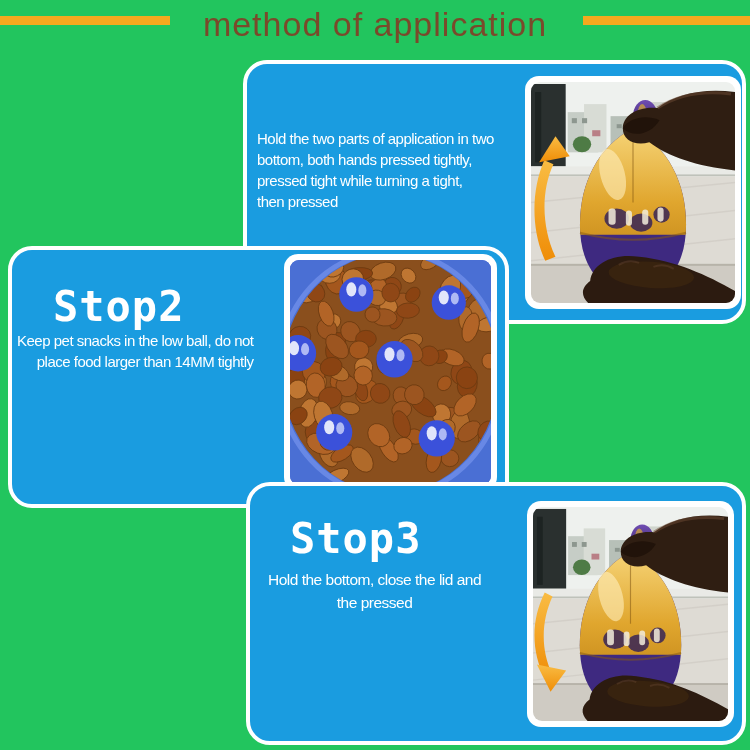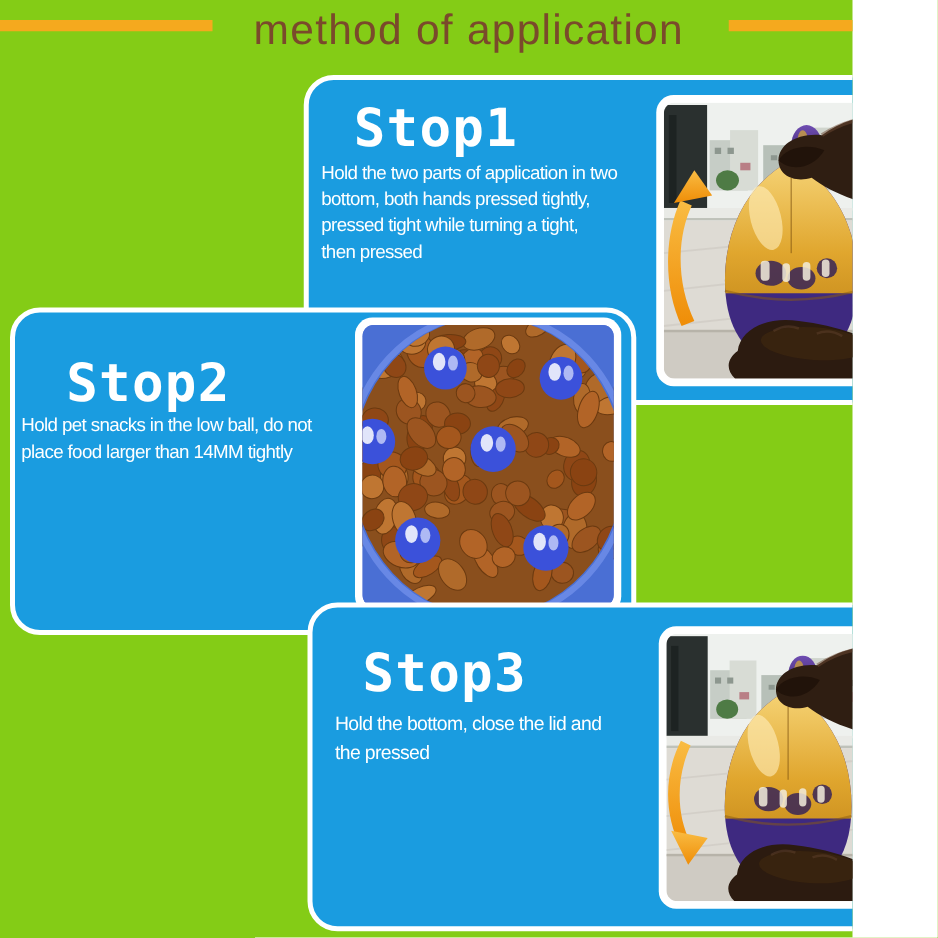--- a/index.html
+++ b/index.html
@@ -1,40 +1,40 @@
 <!DOCTYPE html>
 <html style="--card-blue: #1a9ce0; --accent-orange: #f5a91e; --title-brown: #7a4a2b; --arrow-orange: #f7a823;"><head>
 <meta charset="utf-8">
 <style>
   html,body{margin:0;padding:0;background:#fff;}
-  .page{position:relative;width:682px;height:750px;background:#84cc16;overflow:hidden;
+  .page{position:relative;width:750px;height:750px;background:#22c55e;overflow:hidden;
         font-family:"Liberation Sans",sans-serif;}
   
   .header{position:absolute;left:0;top:0;width:750px;height:56px;}
   .accent-bar{position:absolute;top:16px;height:9px;background:var(--accent-orange,#f5a91e);}
   .accent-bar.left{left:0;width:170px;}
   .accent-bar.right{right:0;width:167px;}
   .page-title{position:absolute;left:0;top:0;width:100%;margin:0;text-align:center;
         font-size:34px;font-weight:500;letter-spacing:1px;line-height:48px;
         color:var(--title-brown,#7a4a2b);font-family:"Liberation Sans",sans-serif;}
   
   .card{position:absolute;background:var(--card-blue,#1a9ce0);
         border:4px solid #fff;border-radius:24px;box-sizing:border-box;}
   .card1{left:243px;top:60px;width:503px;height:264px;z-index:1;}
-  .card2{left:8px;top:246px;width:501px;height:262px;z-index:2;}
+  .card2{left:8px;top:246px;width:501px;height:262px;z-index:2;text-align:right;}
   .card3{left:246px;top:482px;width:500px;height:263px;z-index:3;}
   .step-title{position:absolute;margin:0;color:#fff;
         font-family:"DejaVu Sans Mono",monospace;font-weight:bold;font-size:42px;letter-spacing:1px;}
   .card1 .step-title{left:36px;top:14px;}
   .card2 .step-title{left:41px;top:32px;}
   .card3 .step-title{left:40px;top:28px;}
   .step-body{position:absolute;color:#fff;font-size:15px;letter-spacing:-0.5px;line-height:21px;white-space:nowrap;}
   .card1 .step-body{left:10px;top:64px;}
   .card2 .step-body{left:5px;top:80px;}
-  .card3 .step-body{left:18px;top:82px;font-size:15.5px;line-height:23px;}
+  .card3 .step-body{left:18px;top:82px;font-size:15.5px;line-height:23px;text-align:center;}
   .step-note{position:absolute;left:5px;top:128px;color:#fff;font-size:15px;letter-spacing:-0.5px;white-space:nowrap;}
   
   .photo{position:absolute;background:#fff;border-radius:14px;padding:6px;box-sizing:border-box;margin:0;}
   .photo svg{display:block;width:100%;height:100%;border-radius:9px;}
   .photo1{left:278px;top:12px;width:216px;height:233px;}
   .photo2{left:272px;top:4px;width:213px;height:237px;}
   .photo3{left:277px;top:15px;width:207px;height:226px;}
 </style>
 </head>
 <body>
@@ -124,42 +124,41 @@
 
 <div class="page">
 
   <div class="header">
     <span class="accent-bar left"></span>
     <h1 class="page-title">method of application</h1>
     <span class="accent-bar right"></span>
   </div>
 
   <section class="card card1">
-    <h2 class="step-title">Stop1</h2>
     <div class="step-body">
         <div>Hold the two parts of application in two</div>
         <div>bottom, both hands pressed tightly,</div>
         <div>pressed tight while turning a tight,</div>
         <div>then pressed</div>
       </div>
     <figure class="photo photo1">
       <svg viewBox="0 0 200 220" preserveAspectRatio="none">
         <use href="#scene"></use>
         <g fill="url(#arrG)">
           <path d="M24,174 C10,144 10,108 22,82 L13,78 C0,108 0,148 14,178 Z"></path>
           <path d="M24,54 L8,80 L38,74 Z"></path>
         </g>
       </svg>
     </figure>
   </section>
 
   <section class="card card2">
     <h2 class="step-title">Stop2</h2>
     <div class="step-body">
-        <div>Hold pet snacks in the low ball, do not</div>
+        <div>Keep pet snacks in the low ball, do not</div>
         <div>place food larger than 14MM tightly</div>
       </div>
     <figure class="photo photo2">
       <svg viewBox="0 0 200 222" preserveAspectRatio="none">
         <rect width="200" height="222" fill="#4a6fd4"></rect>
         <ellipse cx="100" cy="112" rx="116" ry="124" fill="#8a4f1d"></ellipse>
         <g>
             <ellipse cx="50.5" cy="19.6" rx="11.6" ry="7.1" transform="rotate(68 50.5 19.6)" fill="#a4571d" stroke="#6b3a10" stroke-width="0.8"></ellipse>
             <ellipse cx="5.1" cy="99.3" rx="7.9" ry="10.4" transform="rotate(179 5.1 99.3)" fill="#b26427" stroke="#6b3a10" stroke-width="0.8"></ellipse>
             <ellipse cx="170.6" cy="110.9" rx="12.1" ry="10.3" transform="rotate(107 170.6 110.9)" fill="#8f4716" stroke="#6b3a10" stroke-width="0.8"></ellipse>

